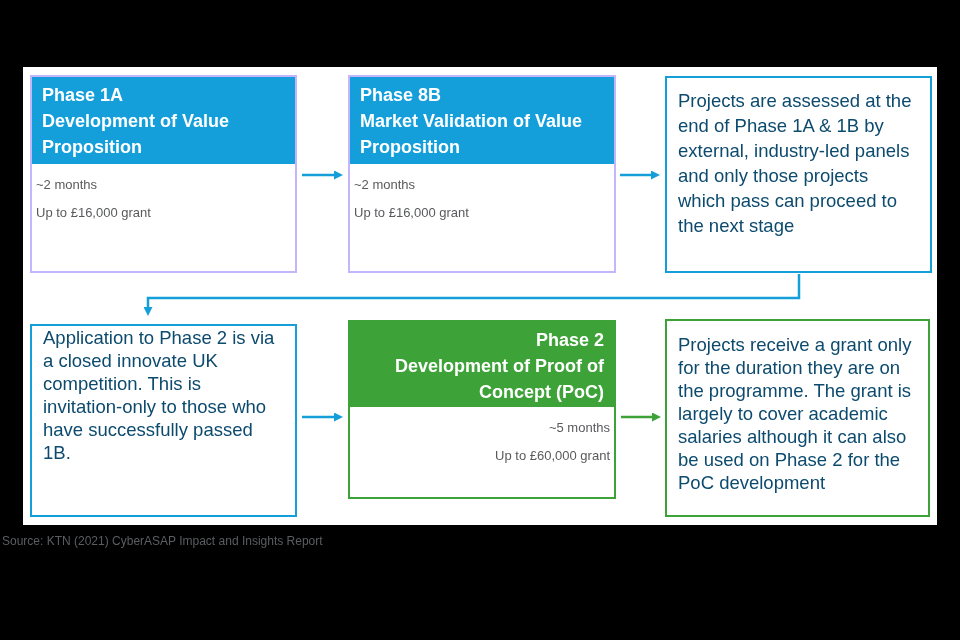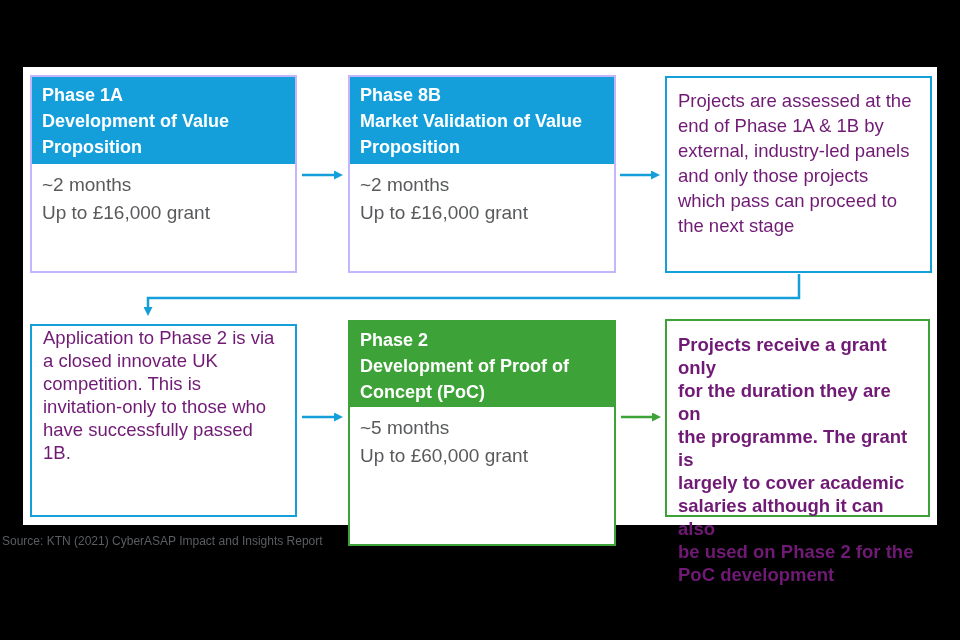--- a/index.html
+++ b/index.html
@@ -17,26 +17,26 @@
   .phase-box{border:2px solid #c4b5fd;}
   .phase-box.green{border-color:#3da237;}
   .box-header{
     box-sizing:border-box;height:87px;padding:5px 10px;
     background:#149fdb;color:#ffffff;
     font-size:18px;font-weight:bold;line-height:26px;
     white-space:pre-line;
   }
   .green .box-header{background:#3da237;height:85px;}
   .box-details{
-    padding:7px 10px;color:#595a5c;
-    font-size:19px;line-height:28px;white-space:pre-line;
+    padding:7px 4px;color:#595a5c;
+    font-size:13px;line-height:28px;white-space:pre-line;
   }
   .note{
     border:2px solid #149fdb;padding:10px 11px;
-    color:#701a75;font-size:18.5px;line-height:25px;white-space:pre-line;
+    color:#0c4a6e;font-size:18.5px;line-height:25px;white-space:pre-line;
   }
   .note.green-border{border-color:#3da237;}
   #note-application{line-height:23px;padding-top:0;}
   #note-grant{line-height:23px;padding-top:12px;}
   #arrow-layer{position:absolute;left:0;top:0;pointer-events:none;}
   .caption{
     position:absolute;left:2px;top:529px;
     color:#5a5e62;font-size:12px;line-height:24px;
   }
 </style>
@@ -68,29 +68,29 @@
 which pass can proceed to
 the next stage</div>
 
 <div class="box note" id="note-application" style="left:30px;top:324px;width:267px;height:193px;">Application to Phase 2 is via
 a closed innovate UK
 competition. This is
 invitation-only to those who
 have successfully passed
 1B.</div>
 
-<div class="box phase-box green" id="box-2" style="left:348px;top:320px;width:268px;height:226px;">
+<div class="box phase-box green" id="box-2" style="left:348px;top:320px;width:268px;height:179px;text-align:right;">
   <div class="box-header">Phase 2
 Development of Proof of
 Concept (PoC)</div>
   <div class="box-details">~5 months
 Up to £60,000 grant</div>
 </div>
 
-<div class="box note green-border" id="note-grant" style="left:665px;top:319px;width:265px;height:198px;font-weight:bold;">Projects receive a grant only
+<div class="box note green-border" id="note-grant" style="left:665px;top:319px;width:265px;height:198px;">Projects receive a grant only
 for the duration they are on
 the programme. The grant is
 largely to cover academic
 salaries although it can also
 be used on Phase 2 for the
 PoC development</div>
 
 <svg id="arrow-layer" width="960" height="640" viewBox="0 0 960 640">
   <defs>
     <marker id="ah-blue" markerUnits="userSpaceOnUse" markerWidth="10" markerHeight="9" refX="1" refY="4.5" orient="auto">

